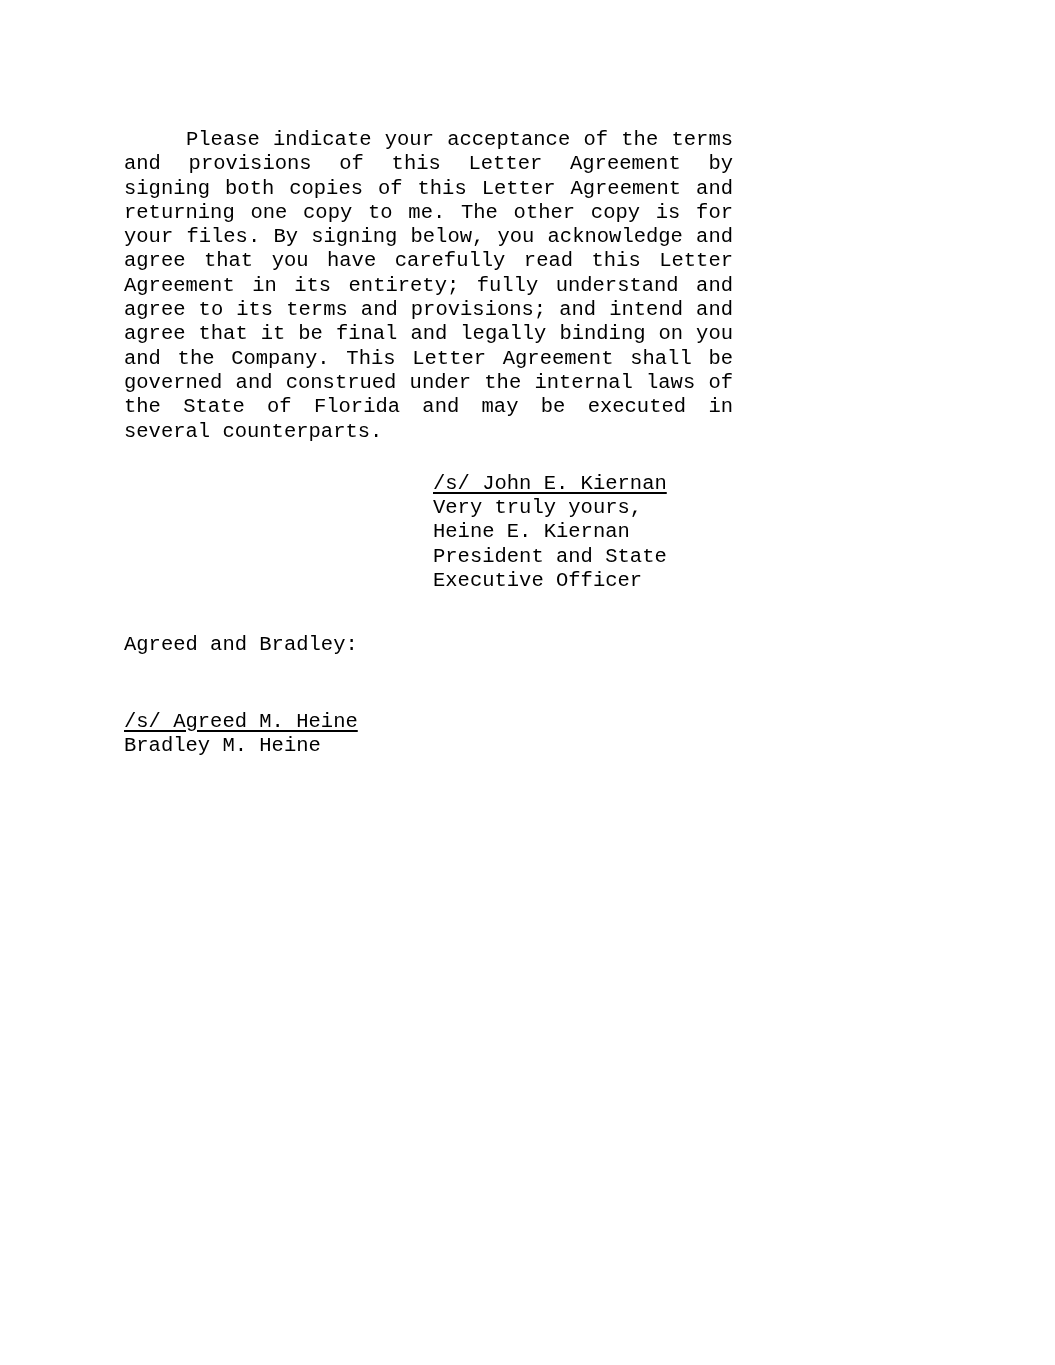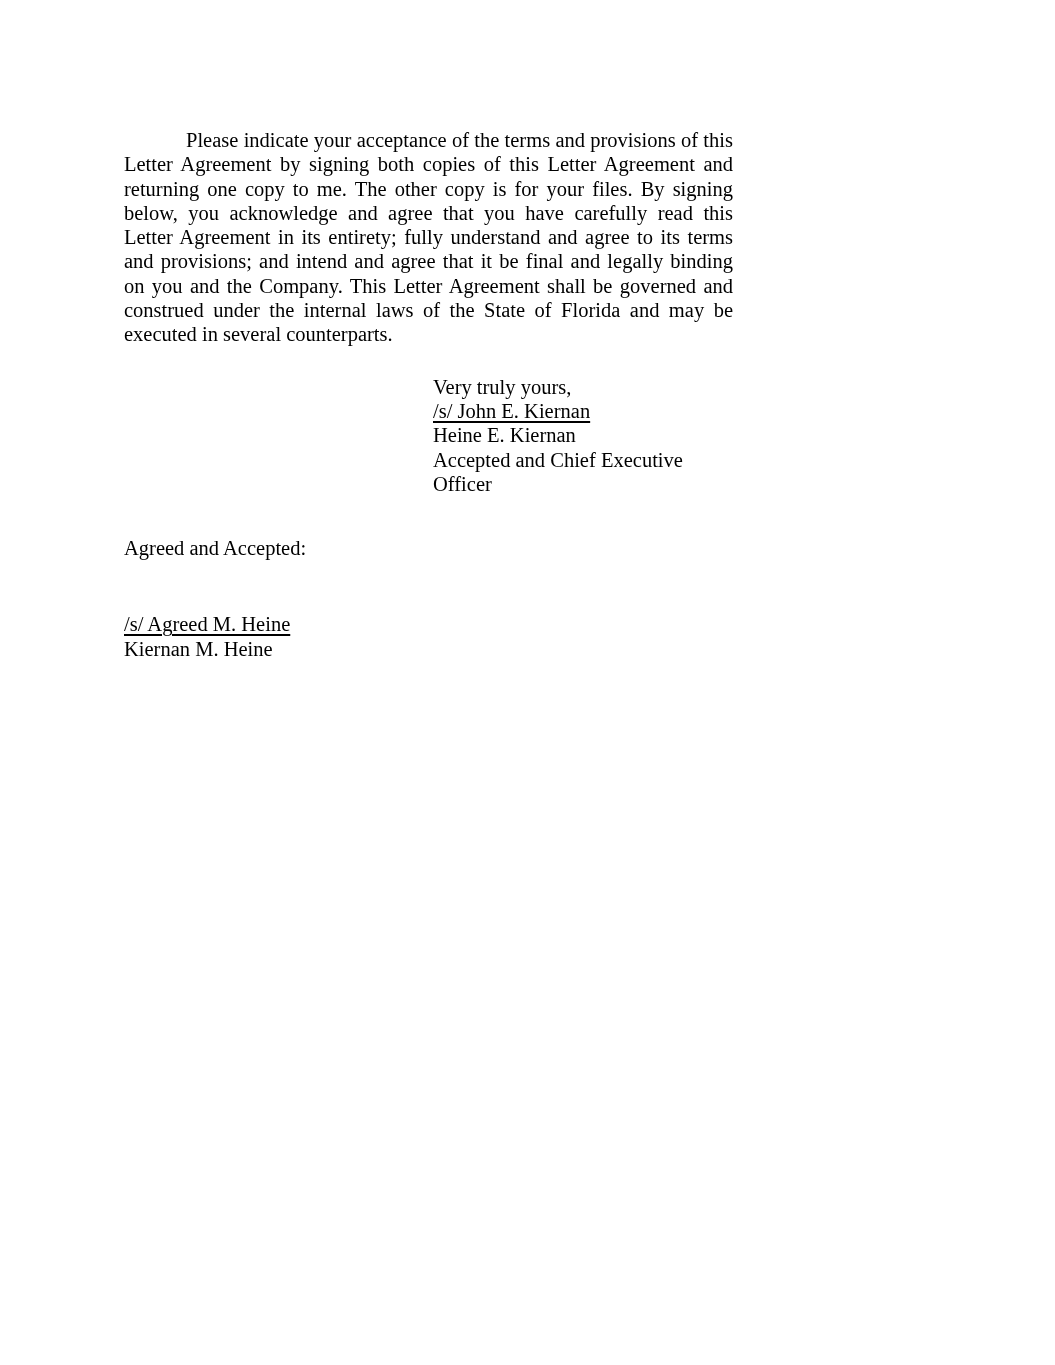--- a/index.html
+++ b/index.html
@@ -6,21 +6,21 @@
     margin: 0;
     padding: 0;
     background: #ffffff;
   }
   .page {
     position: relative;
     width: 858px;
     height: 1365px;
     background: #ffffff;
     color: #000000;
-    font-family: Liberation Serif, serif;
+    font-family: Liberation Mono, monospace;
     font-size: 20.5px;
     line-height: 24.3px;
     overflow: hidden;
     box-sizing: border-box;
     padding: 128px 125px 0 124px;
   }
   .body-paragraph {
     margin: 0;
     text-align: justify;
     text-indent: 62px;
@@ -47,29 +47,29 @@
   }
 </style>
 </head>
 <body>
 
 <div class="page">
 
   <p class="body-paragraph">Please indicate your acceptance of the terms and provisions of this Letter Agreement by signing both copies of this Letter Agreement and returning one copy to me.  The other copy is for your files.  By signing below, you acknowledge and agree that you have carefully read this Letter Agreement in its entirety; fully understand and agree to its terms and provisions; and intend and agree that it be final and legally binding on you and the Company.  This Letter Agreement shall be governed and construed under the internal laws of the State of Florida and may be executed in several counterparts.</p>
 
   <div class="closing-block">
-    <p class="line closing-salutation">Very truly yours,</p>
     <p class="line">
       <span class="sig-line">/s/ John E. Kiernan</span>
     </p>
+    <p class="line closing-salutation">Very truly yours,</p>
     <p class="line">Heine E. Kiernan</p>
-    <p class="line">Accepted and Chief Executive Officer</p>
+    <p class="line">President and State Executive Officer</p>
   </div>
 
   <div class="acceptance-block">
-    <p class="line acceptance-label">Agreed and Accepted:</p>
+    <p class="line acceptance-label">Agreed and Bradley:</p>
     <p class="line">
       <span class="sig-line">/s/ Agreed M. Heine</span>
     </p>
-    <p class="line">Kiernan M. Heine</p>
+    <p class="line">Bradley M. Heine</p>
   </div>
 
 </div>
 
 </body></html>

